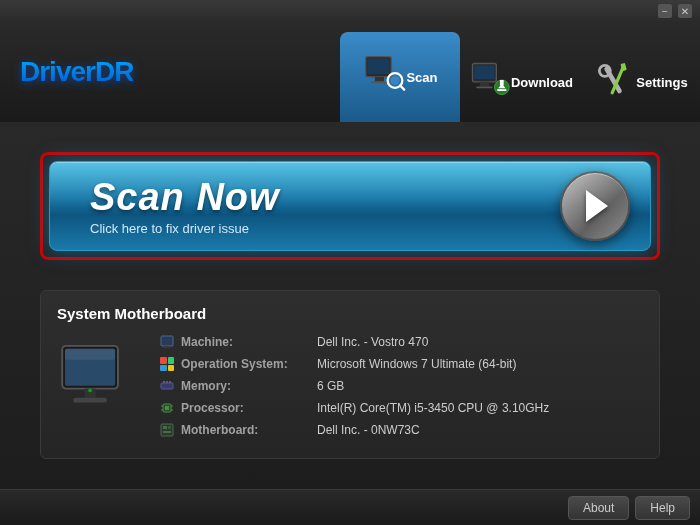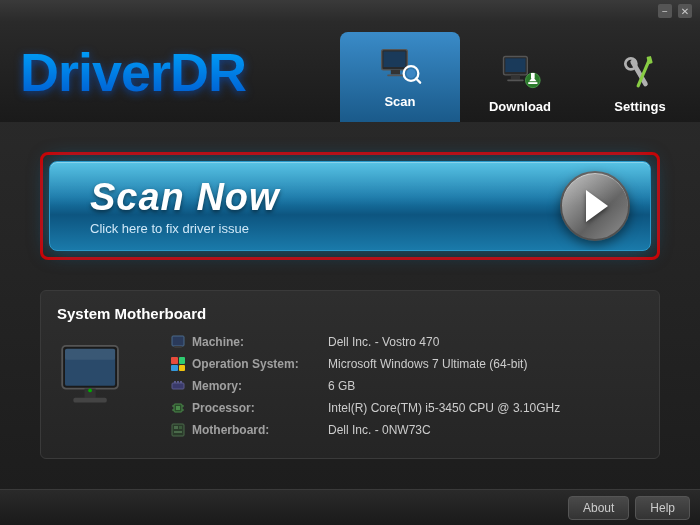--- a/index.html
+++ b/index.html
@@ -56,21 +56,21 @@
     }
 
     
     .logo {
       flex: 0 0 auto;
       display: flex;
       align-items: center;
     }
 
     .logo-text {
-      font-size: 54px;
+      font-size: 28px;
       font-weight: bold;
       background: linear-gradient(to bottom, #00aaff, #0055cc);
       -webkit-background-clip: text;
       -webkit-text-fill-color: transparent;
       background-clip: text;
       letter-spacing: -1px;
       text-shadow: none;
       filter: drop-shadow(0 2px 4px rgba(0,100,255,0.5));
     }
 
@@ -79,21 +79,20 @@
       display: flex;
       align-items: flex-end;
       margin-left: auto;
       margin-right: 0;
       height: 100%;
       padding-bottom: 0;
     }
 
     .nav-tab {
       display: flex;
-      flex-direction: column;
       align-items: center;
       justify-content: center;
       width: 120px;
       height: 80px;
       cursor: pointer;
       position: relative;
       color: #ccc;
     }
 
     .nav-tab.active {
@@ -375,21 +374,21 @@
           <span class="scan-btn-subtitle">Click here to fix driver issue</span>
         </div>
         <div class="scan-btn-arrow">
           <div class="arrow-shape"></div>
         </div>
       </div>
     </div>
 
     <div style="background: linear-gradient(to bottom, #2e2e2e, #252525); border: 1px solid #3a3a3a; border-radius: 6px; padding: 14px 16px;">
       <div class="system-info-title">System Motherboard</div>
-      <div style="display: flex; gap: 33px;">
+      <div style="display: flex; gap: 22px;">
 
         <div class="monitor-icon">
           <svg class="monitor-svg" viewBox="0 0 80 70">
 
             <rect x="2" y="2" width="60" height="46" rx="4" fill="#1a1a1a" stroke="#555" stroke-width="2"></rect>
             <rect x="5" y="5" width="54" height="40" rx="2" fill="#2a4a6a"></rect>
 
             <rect x="5" y="5" width="54" height="12" rx="2" fill="rgba(255,255,255,0.08)"></rect>
 
             <rect x="26" y="48" width="12" height="10" fill="#333"></rect>

